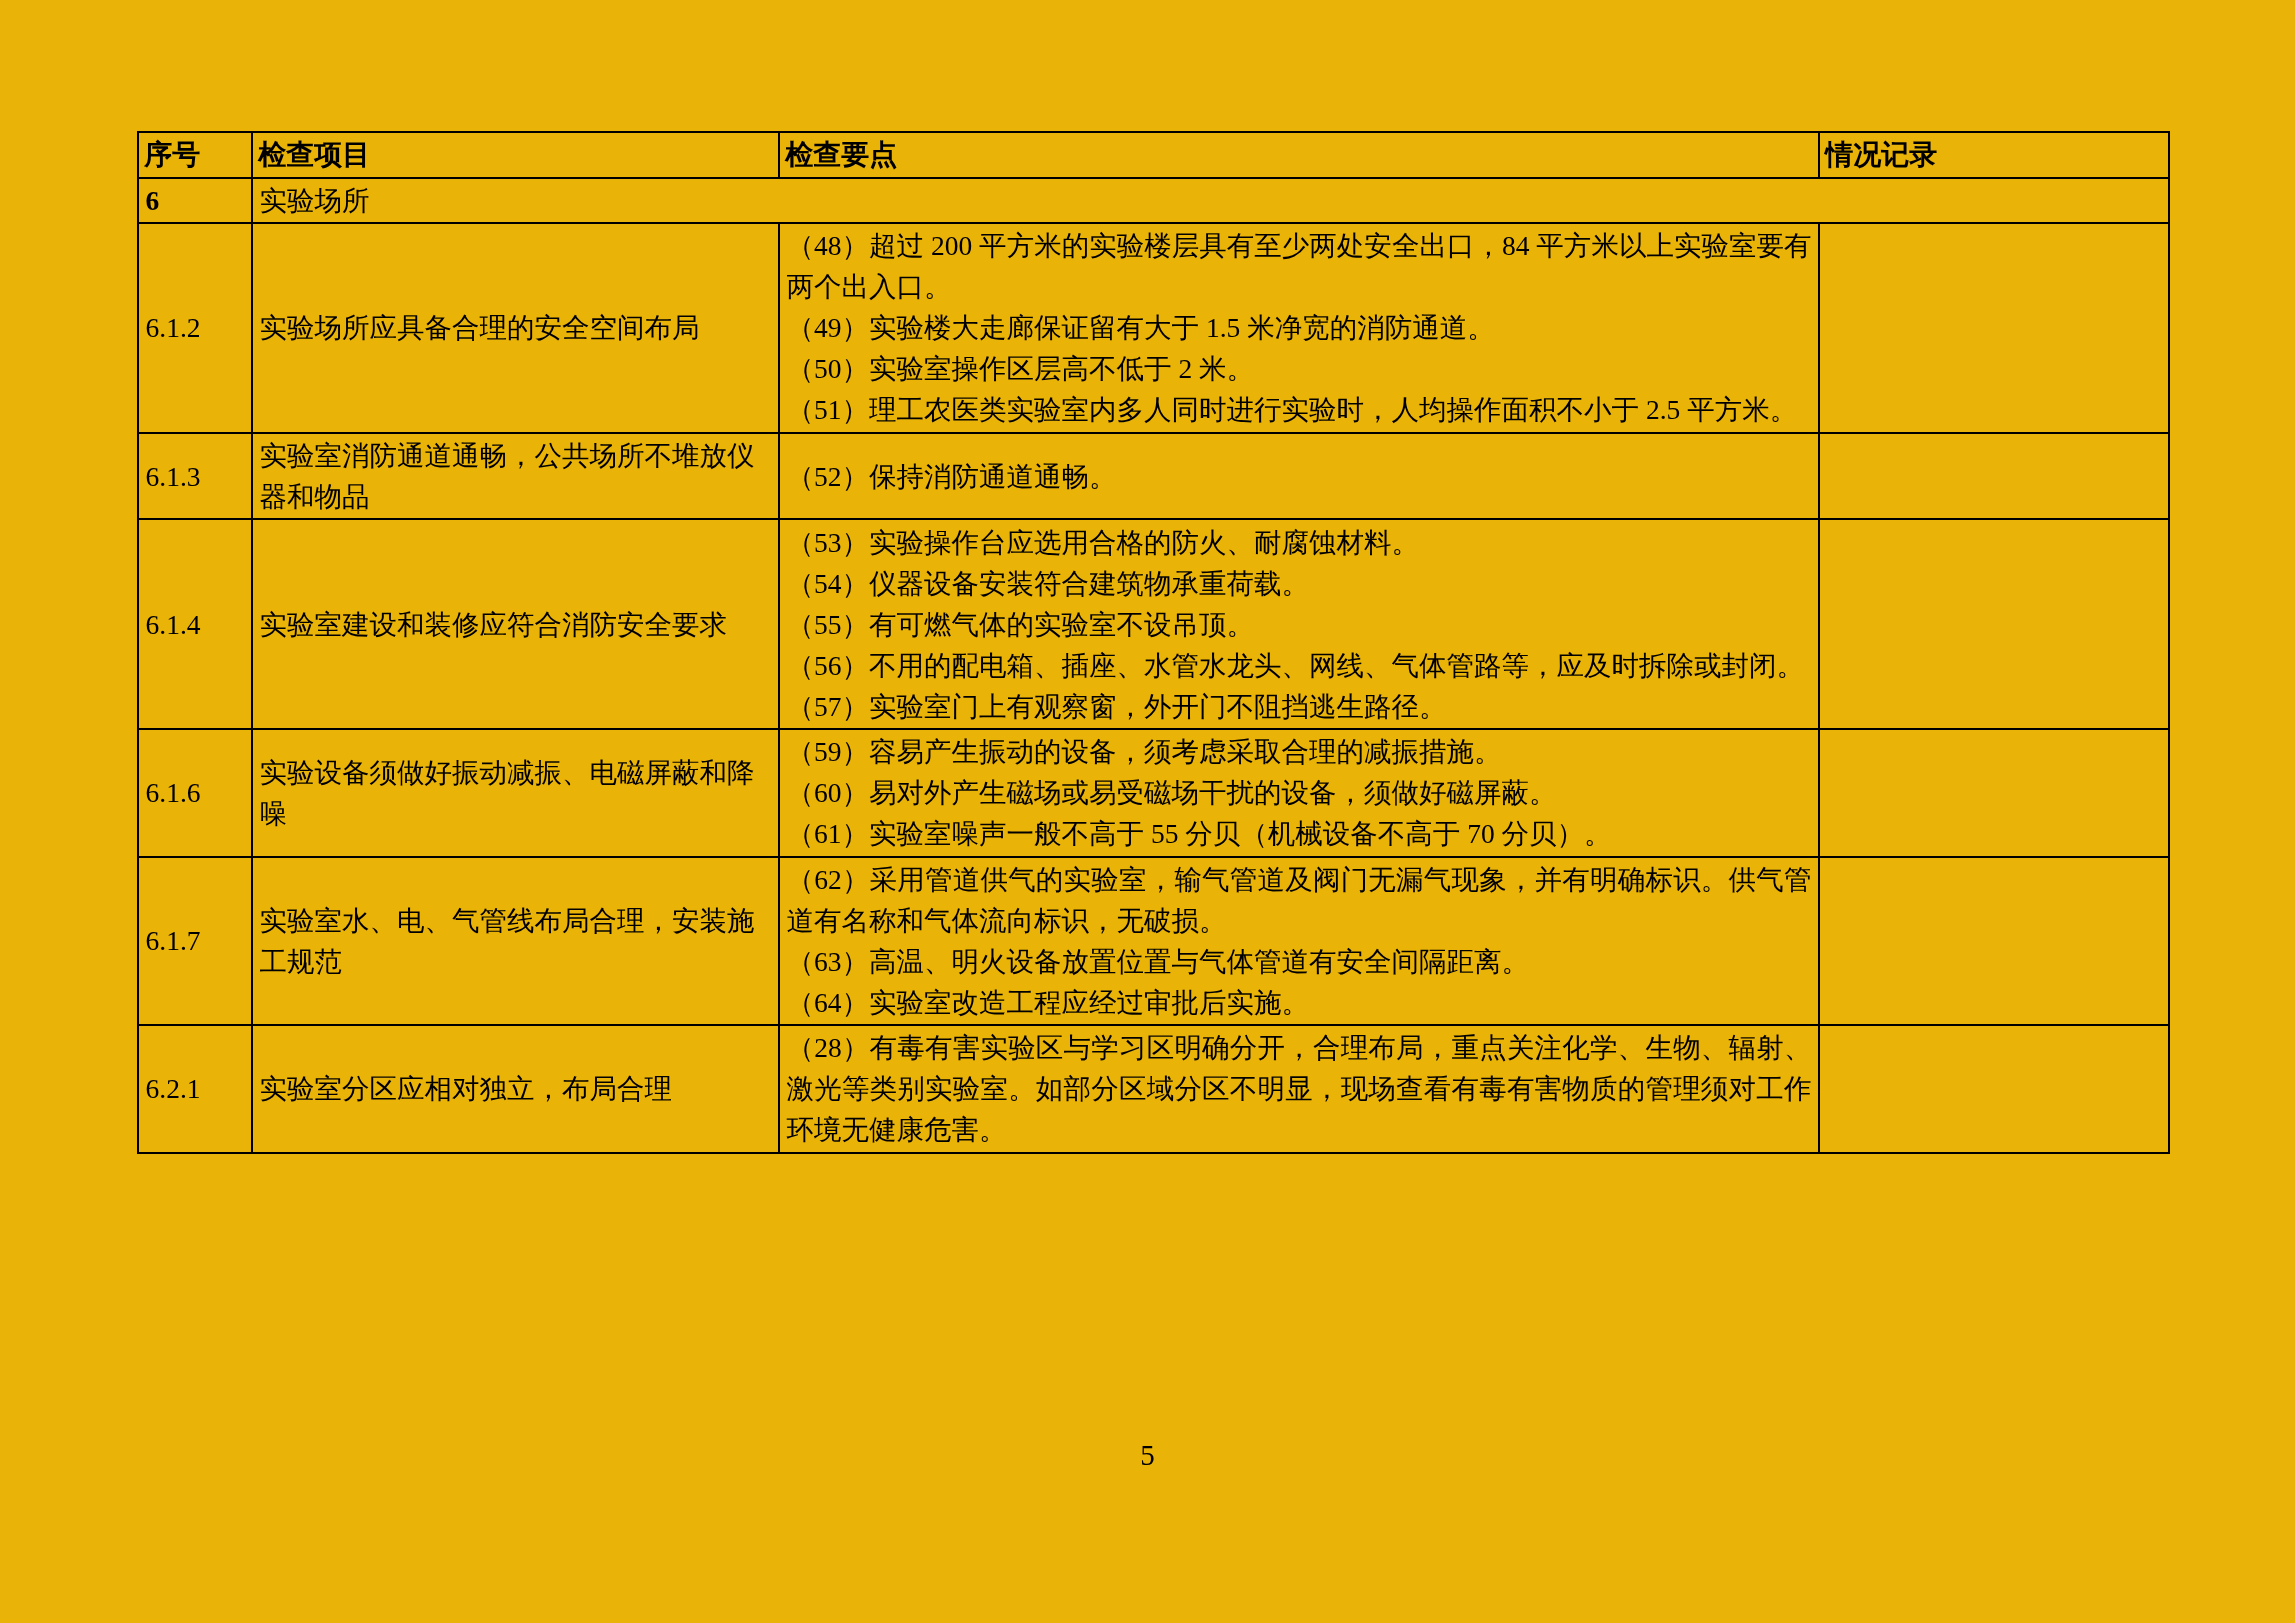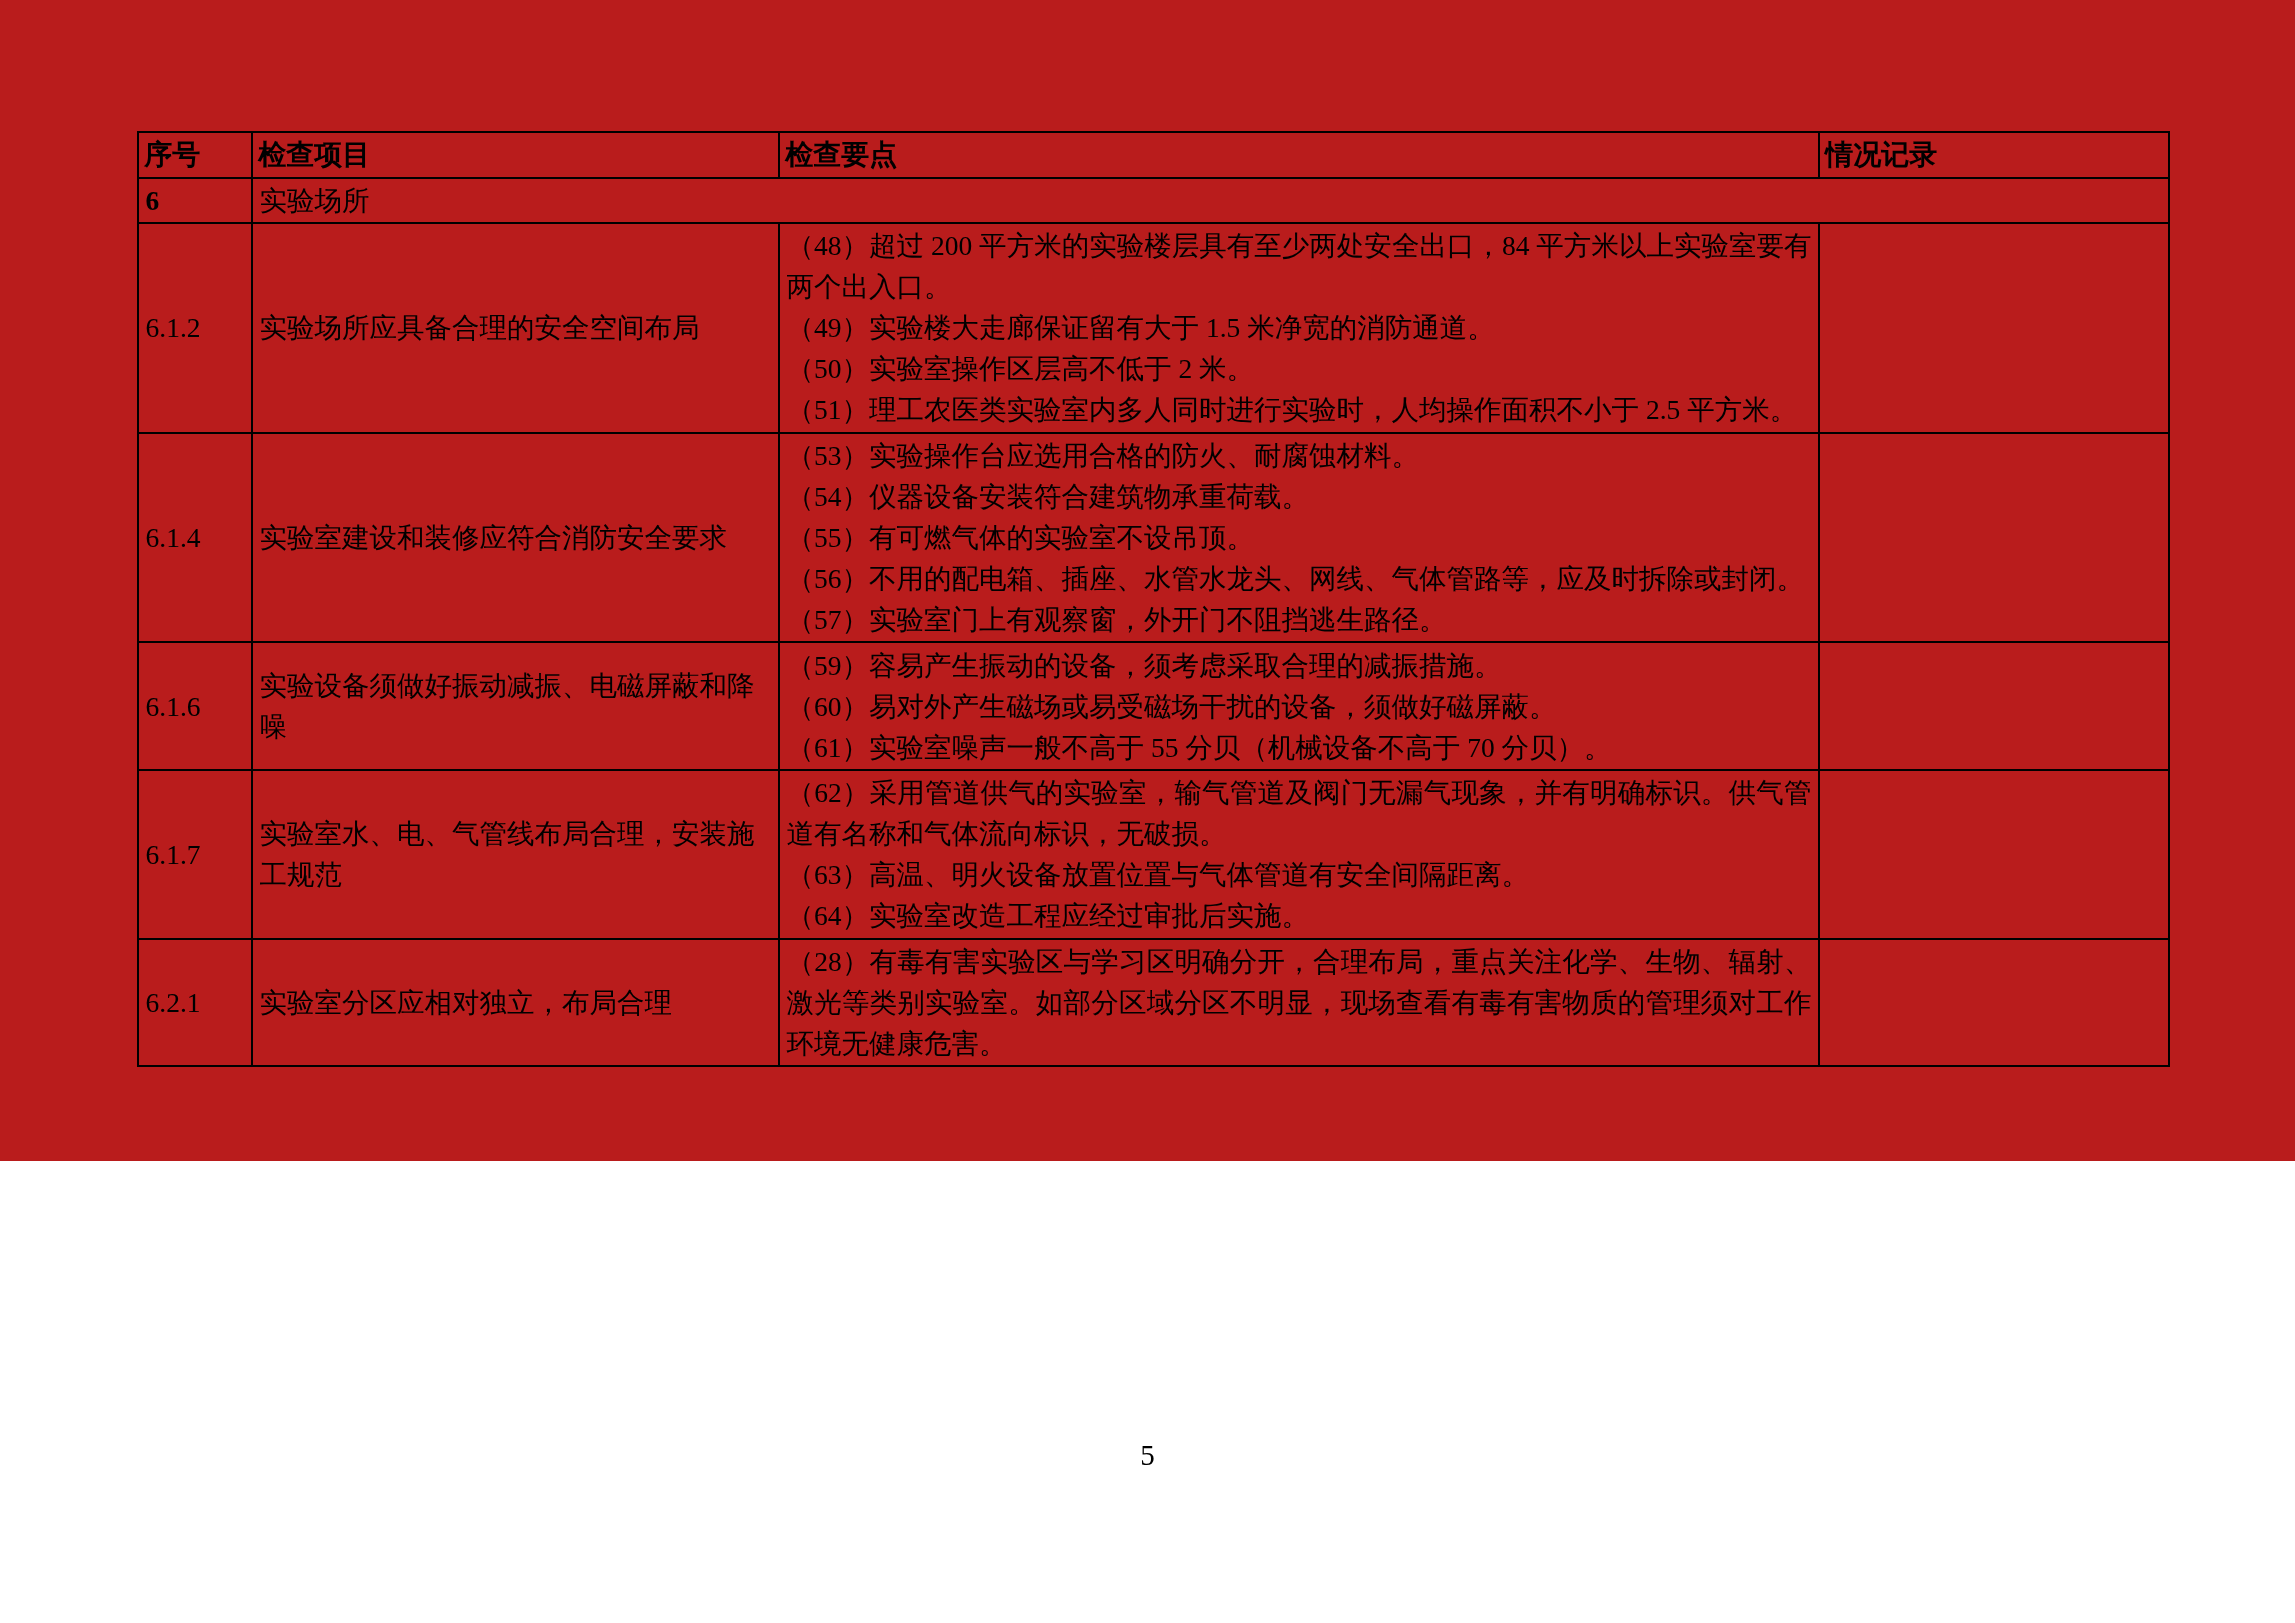--- a/index.html
+++ b/index.html
@@ -8,22 +8,22 @@
     width: 2295px;
     height: 1623px;
     position: relative;
     font-family: "Liberation Serif", "DejaVu Serif", serif;
     color: #000000;
   }
   .page {
     position: absolute;
     top: 0; left: 0;
     width: 2295px;
-    height: 1161px;
-    background: #b91c1c;
+    height: 1623px;
+    background: #eab308;
   }
   table.checklist {
     position: absolute;
     left: 137px;
     top: 131px;
     width: 2031px;
     border-collapse: collapse;
     table-layout: fixed;
     border: 2.6px solid #000000;
   }
@@ -108,20 +108,28 @@
           <td class="item-cell">实验场所应具备合理的安全空间布局</td>
           <td class="points-cell">
             <div class="point">（48）超过 200 平方米的实验楼层具有至少两处安全出口，84 平方米以上实验室要有两个出入口。</div>
             <div class="point">（49）实验楼大走廊保证留有大于 1.5 米净宽的消防通道。</div>
             <div class="point">（50）实验室操作区层高不低于 2 米。</div>
             <div class="point">（51）理工农医类实验室内多人同时进行实验时，人均操作面积不小于 2.5 平方米。</div>
           </td>
           <td class="record-cell"></td>
         </tr>
         <tr class="item-row">
+          <td class="num-cell">6.1.3</td>
+          <td class="item-cell">实验室消防通道通畅，公共场所不堆放仪器和物品</td>
+          <td class="points-cell">
+            <div class="point">（52）保持消防通道通畅。</div>
+          </td>
+          <td class="record-cell"></td>
+        </tr>
+        <tr class="item-row">
           <td class="num-cell">6.1.4</td>
           <td class="item-cell">实验室建设和装修应符合消防安全要求</td>
           <td class="points-cell">
             <div class="point">（53）实验操作台应选用合格的防火、耐腐蚀材料。</div>
             <div class="point">（54）仪器设备安装符合建筑物承重荷载。</div>
             <div class="point">（55）有可燃气体的实验室不设吊顶。</div>
             <div class="point">（56）不用的配电箱、插座、水管水龙头、网线、气体管路等，应及时拆除或封闭。</div>
             <div class="point">（57）实验室门上有观察窗，外开门不阻挡逃生路径。</div>
           </td>
           <td class="record-cell"></td>

